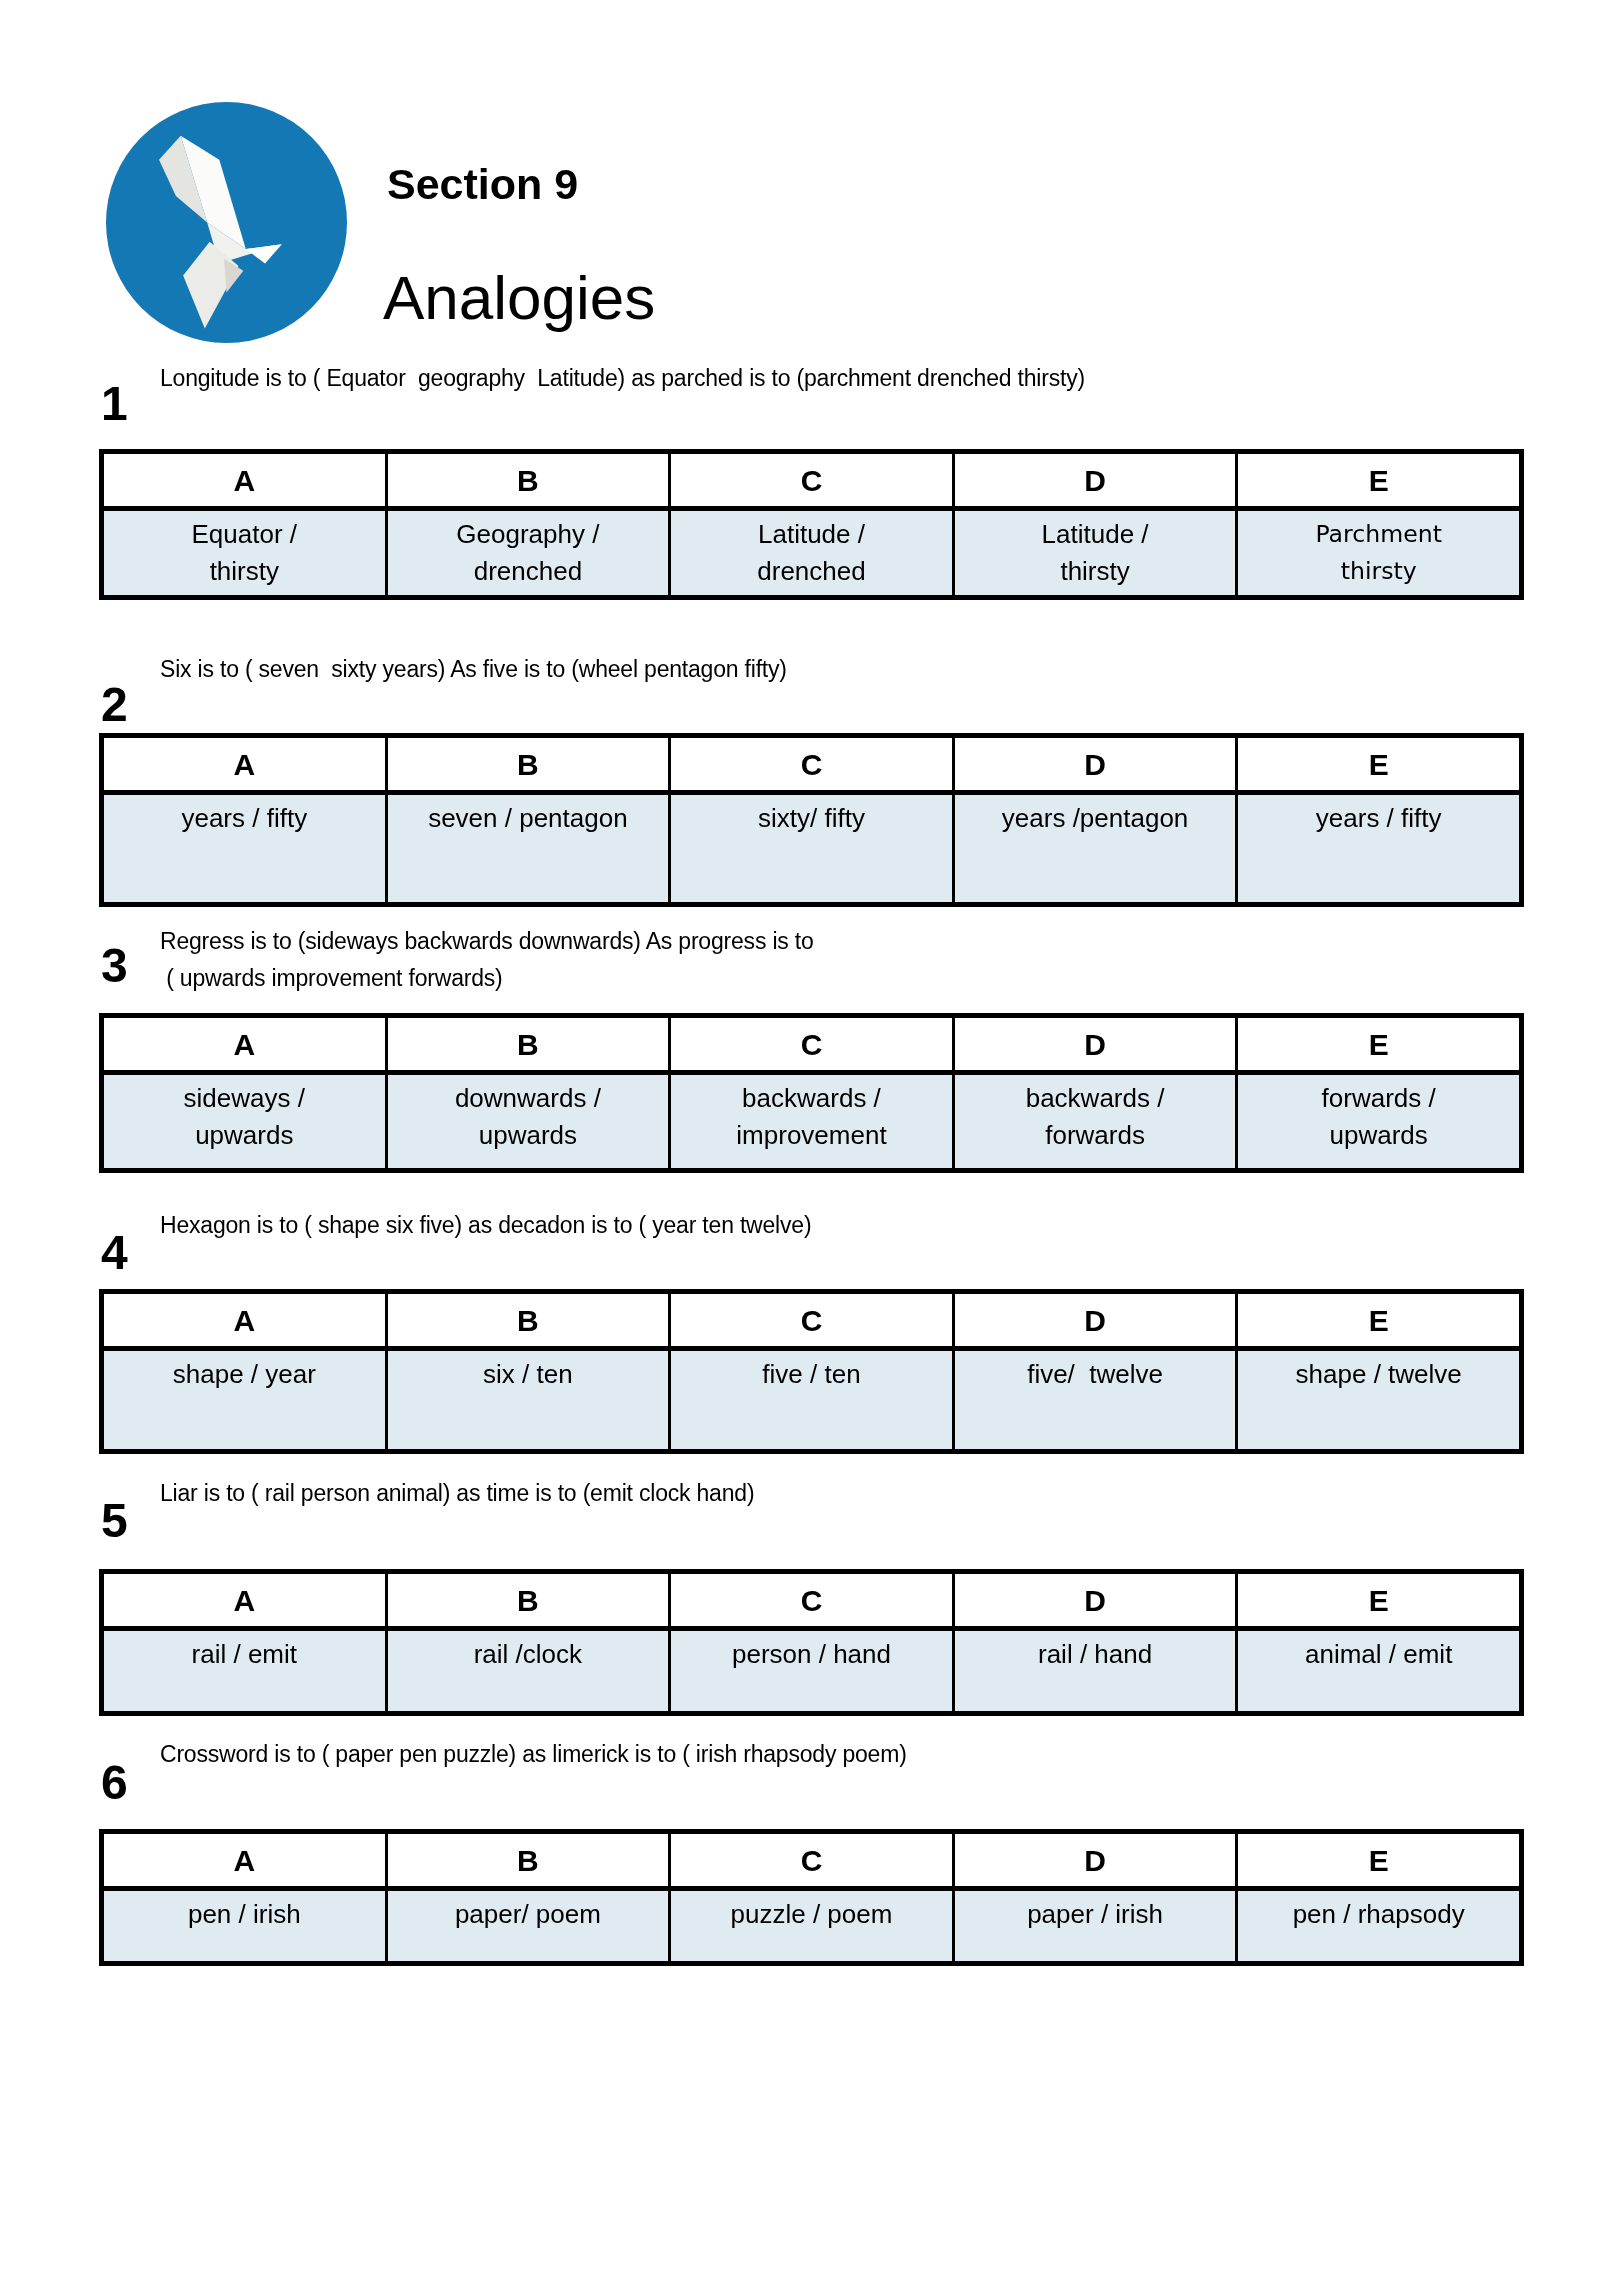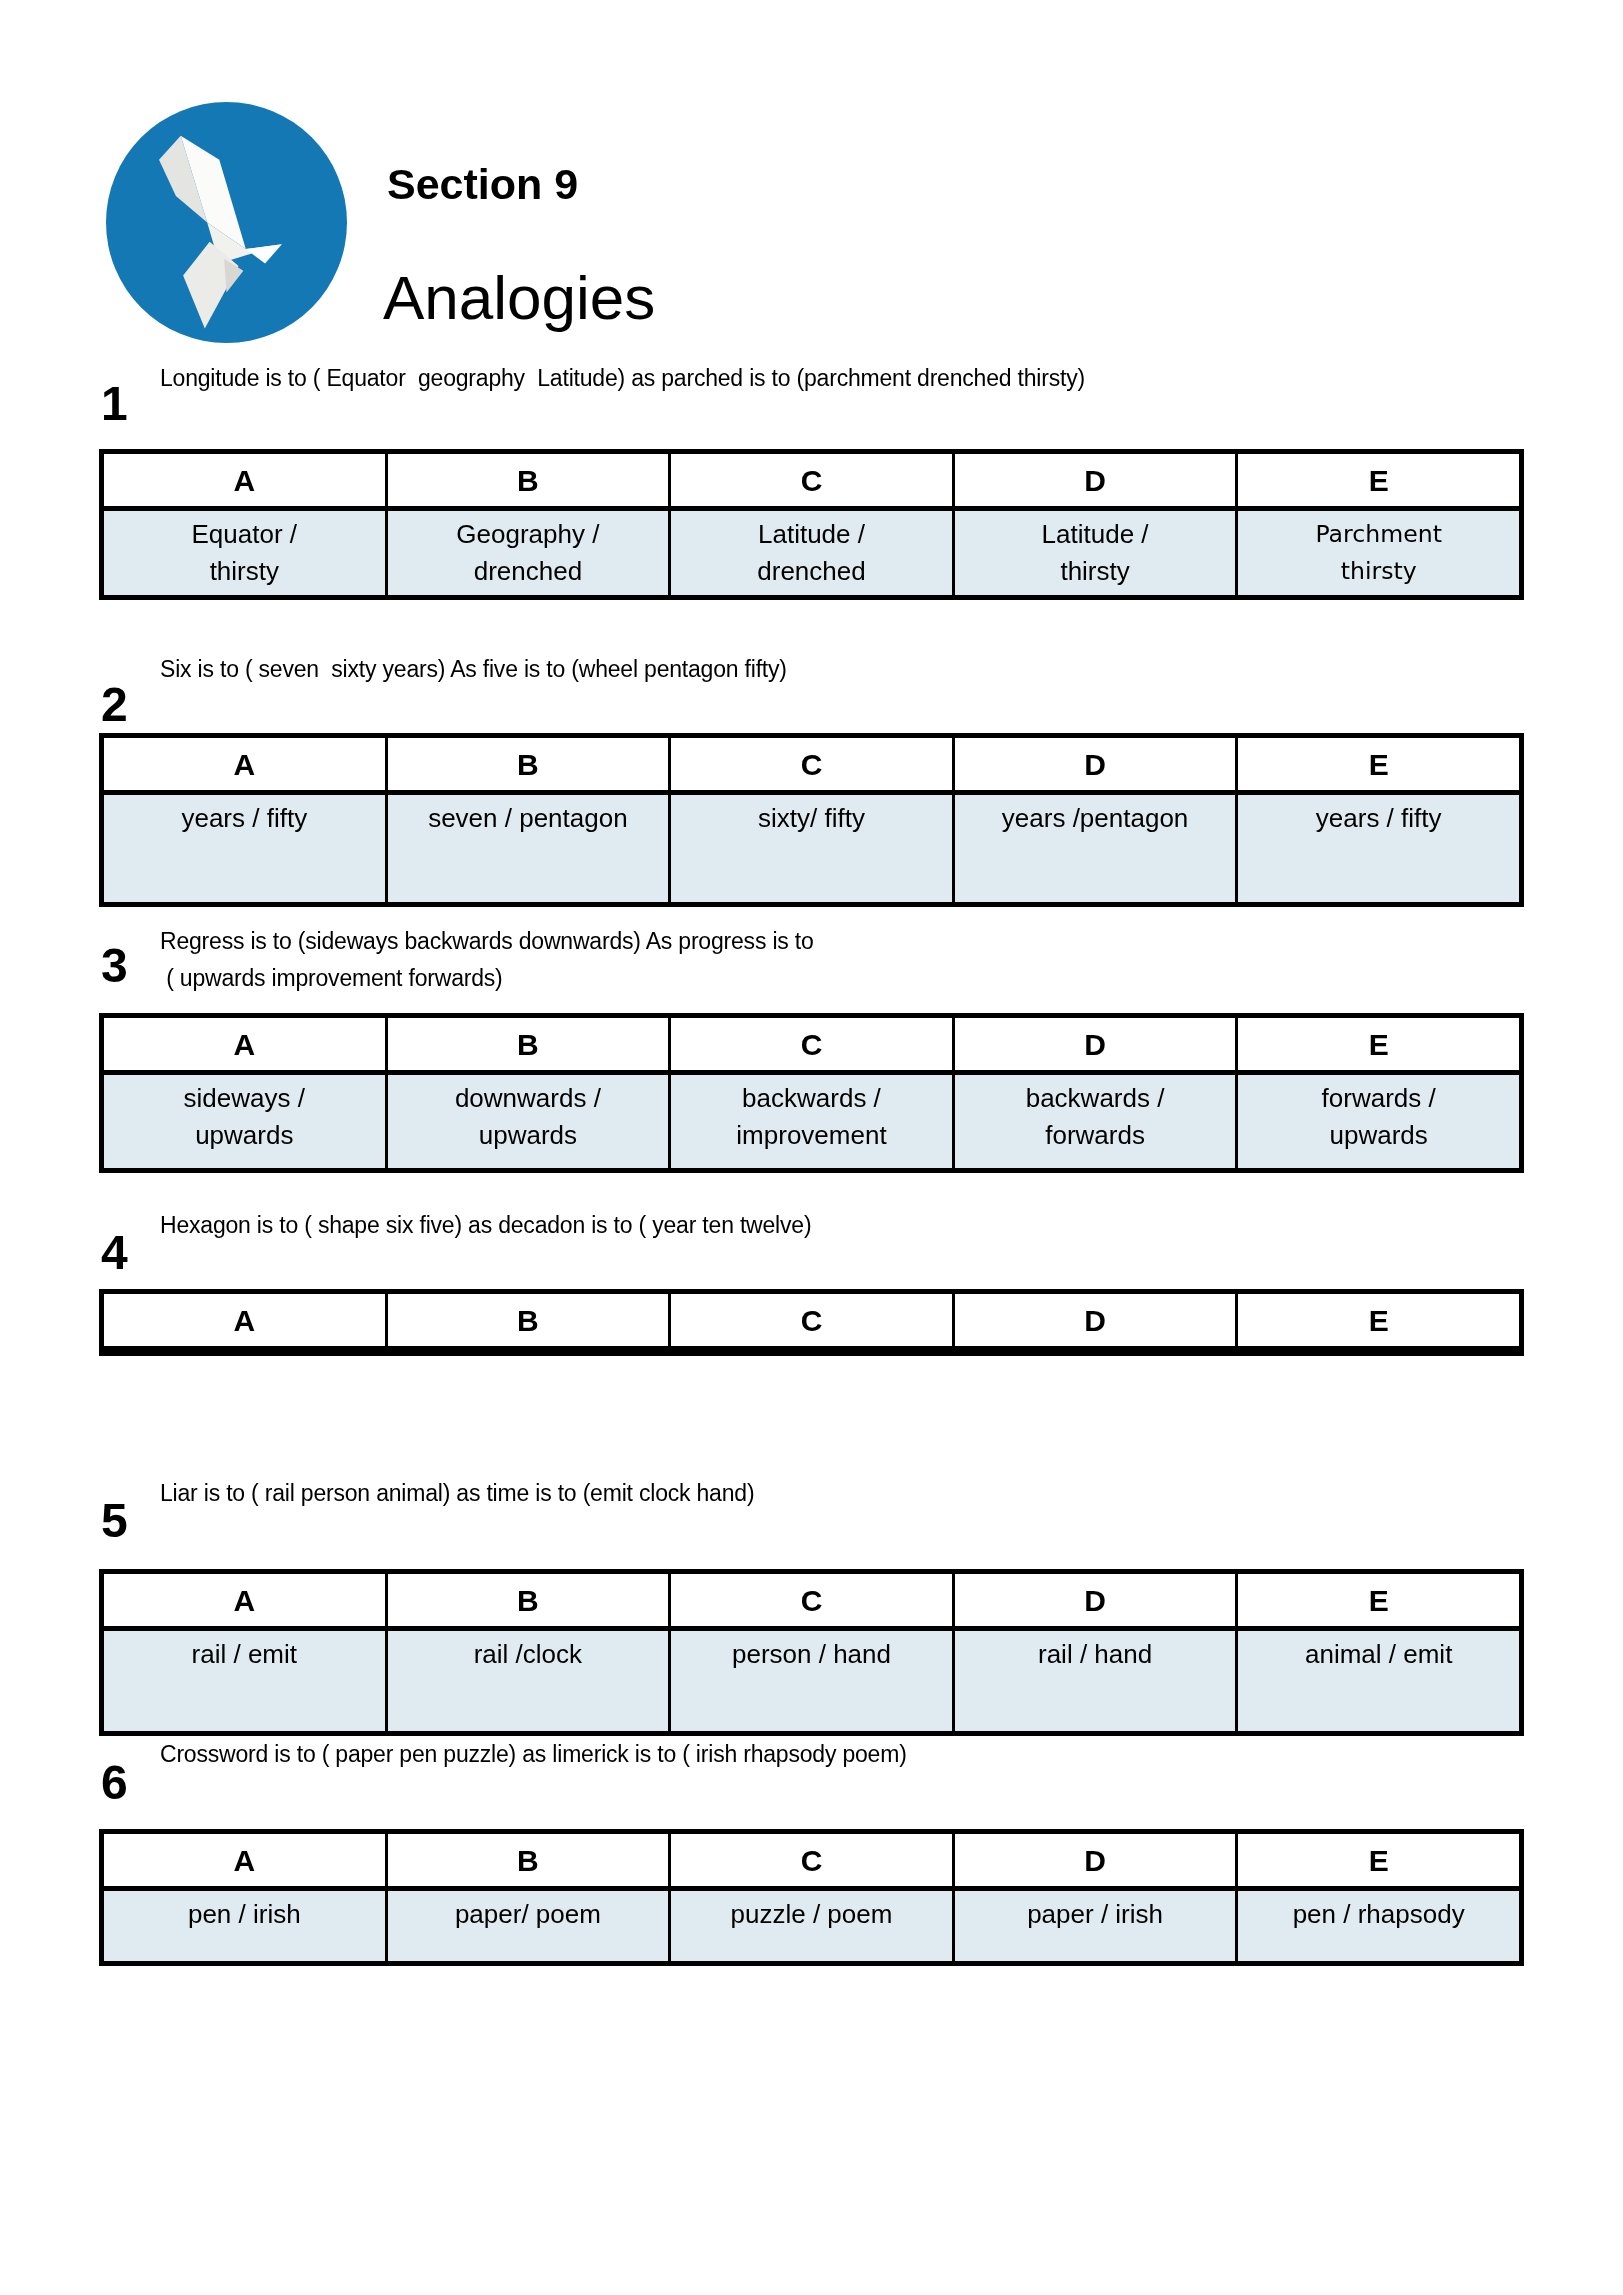--- a/index.html
+++ b/index.html
@@ -172,33 +172,50 @@
   <div class="q-number" style="top:1229px;">4</div>
   <div class="q-prompt" style="top:1212px;">Hexagon is to ( shape six five) as decadon is to ( year ten twelve)</div>
   <div class="answer-table" style="top:1289px;">
     <div class="thead">
       <div class="th">A</div>
       <div class="th">B</div>
       <div class="th">C</div>
       <div class="th">D</div>
       <div class="th">E</div>
     </div>
+    <div class="tbody" style="height:98px;">
+      <div class="td">
+        <span class="opt-line">shape / year</span>
+      </div>
+      <div class="td">
+        <span class="opt-line">six / ten</span>
+      </div>
+      <div class="td">
+        <span class="opt-line">five / ten</span>
+      </div>
+      <div class="td">
+        <span class="opt-line">five/  twelve</span>
+      </div>
+      <div class="td">
+        <span class="opt-line">shape / twelve</span>
+      </div>
+    </div>
   </div>
 
   <div class="q-number" style="top:1497px;">5</div>
   <div class="q-prompt" style="top:1480px;">Liar is to ( rail person animal) as time is to (emit clock hand)</div>
   <div class="answer-table" style="top:1569px;">
     <div class="thead">
       <div class="th">A</div>
       <div class="th">B</div>
       <div class="th">C</div>
       <div class="th">D</div>
       <div class="th">E</div>
     </div>
-    <div class="tbody" style="height:100px;">
+    <div class="tbody" style="height:80px;">
       <div class="td">
         <span class="opt-line">rail / emit</span>
       </div>
       <div class="td">
         <span class="opt-line">rail /clock</span>
       </div>
       <div class="td">
         <span class="opt-line">person / hand</span>
       </div>
       <div class="td">

